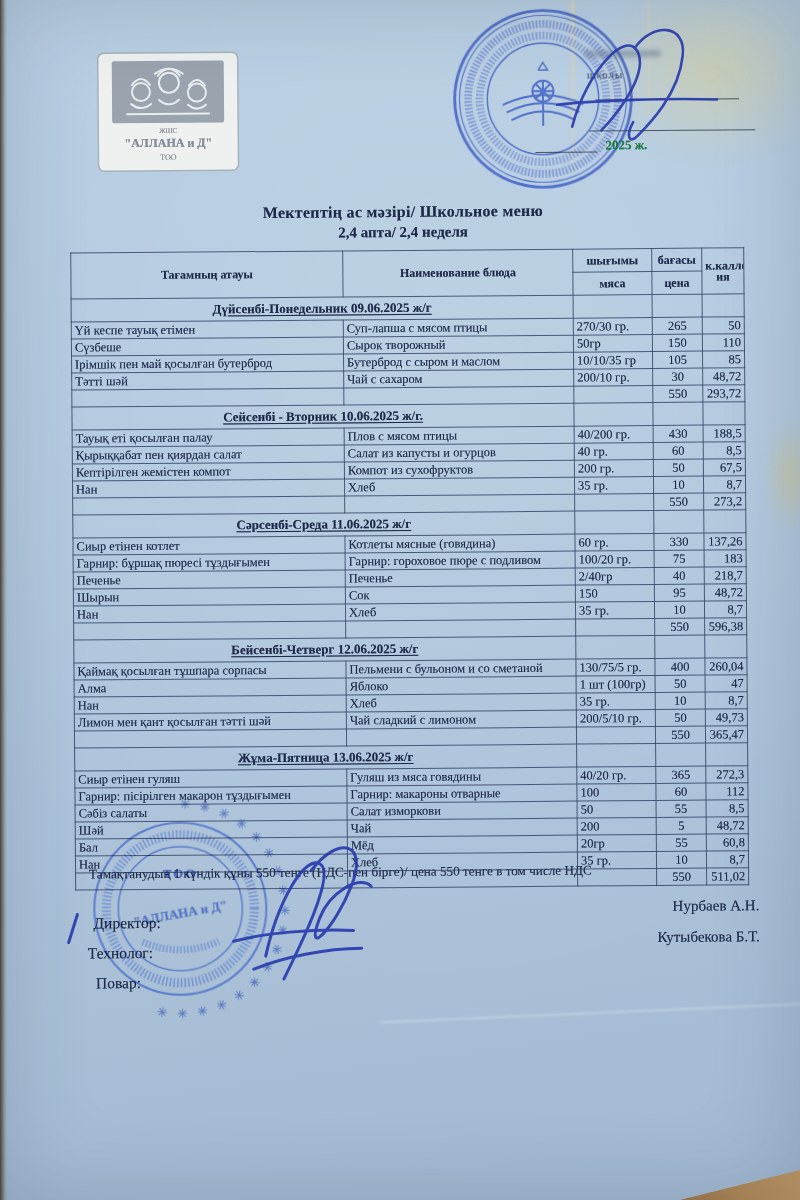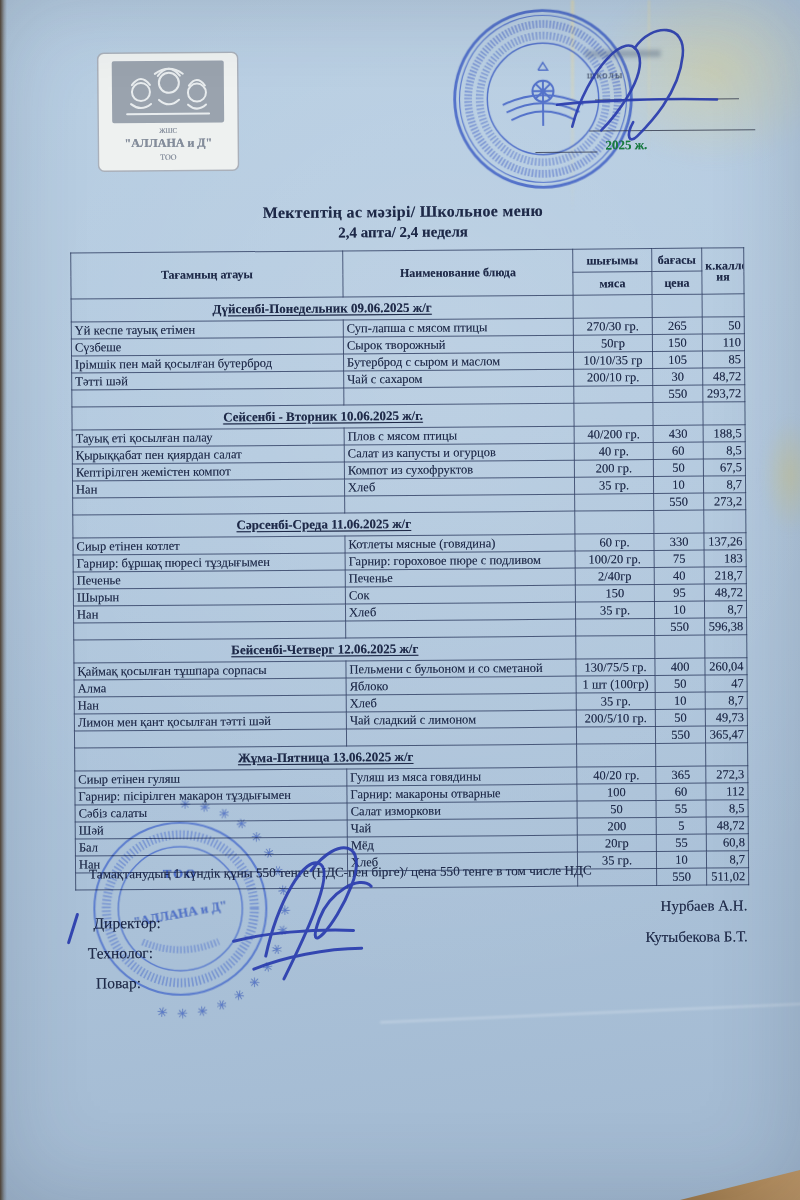--- a/index.html
+++ b/index.html
@@ -56,30 +56,30 @@
     table-layout:fixed;z-index:1;}
   table.menu col.c1{width:272px;} table.menu col.c2{width:230px;}
   table.menu col.c3{width:79px;} table.menu col.c4{width:50px;} table.menu col.c5{width:42px;}
   table.menu th,table.menu td{border:1px solid rgba(42,57,94,.78);padding:0 3px;overflow:hidden;white-space:nowrap;}
   table.menu th{font-size:12px;font-weight:bold;text-align:center;height:22px;}
   th.two-line{line-height:11px;}
   td.day-title{font-size:13px;font-weight:bold;text-align:center;height:22px;
     text-decoration:underline;text-underline-offset:2px;}
   tr.item-row td,tr.total-row td{height:16px;font-size:12.5px;line-height:14px;}
   td.kk,td.ru{text-align:left;}
-  td.out{text-align:center;font-size:12px;}
+  td.out{text-align:left;font-size:12px;}
   td.price{text-align:center;}
   td.kcal{text-align:right;padding-right:3px;}
   tr.total-row td.price{font-weight:normal;}
 
   
   .note{position:absolute;left:86px;top:864px;font-size:13.2px;width:640px;}
   .roles{position:absolute;left:84px;top:906px;font-size:15.5px;line-height:30px;}
   .roles .r1{margin-left:6px;} .roles .r2{margin-left:0px;} .roles .r3{margin-left:8px;}
-  .names{position:absolute;right:56px;top:893px;text-align:right;font-size:15px;line-height:31px;}
+  .names{position:absolute;right:44px;top:893px;text-align:right;font-size:15px;line-height:31px;}
 
   .bottom-stamp{position:absolute;left:64px;top:794px;width:226px;height:226px;
     mix-blend-mode:multiply;opacity:.8;filter:blur(.35px);z-index:5;}
   .ink-bottom{position:absolute;left:50px;top:790px;width:400px;height:230px;z-index:6;}
 </style>
 </head>
 <body>
 
 <div class="stain-tr"></div>
 <div class="stain-right"></div>

